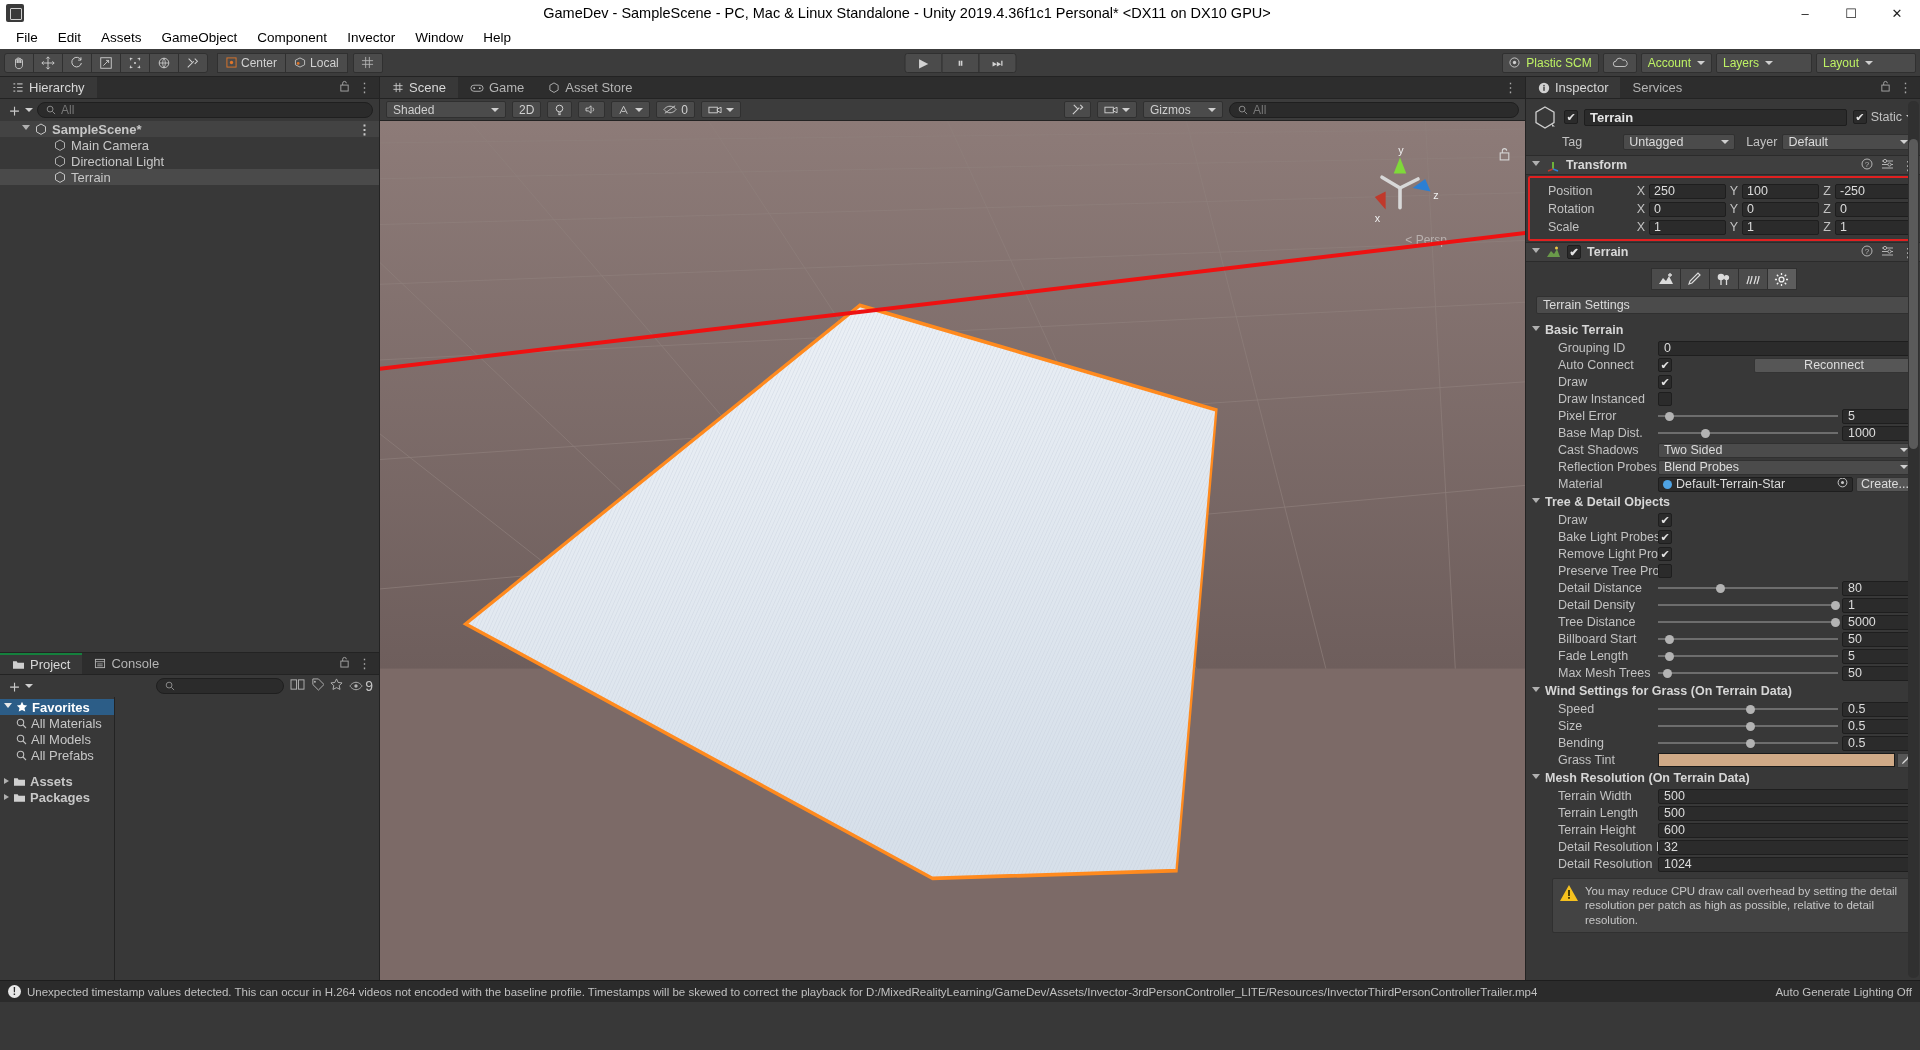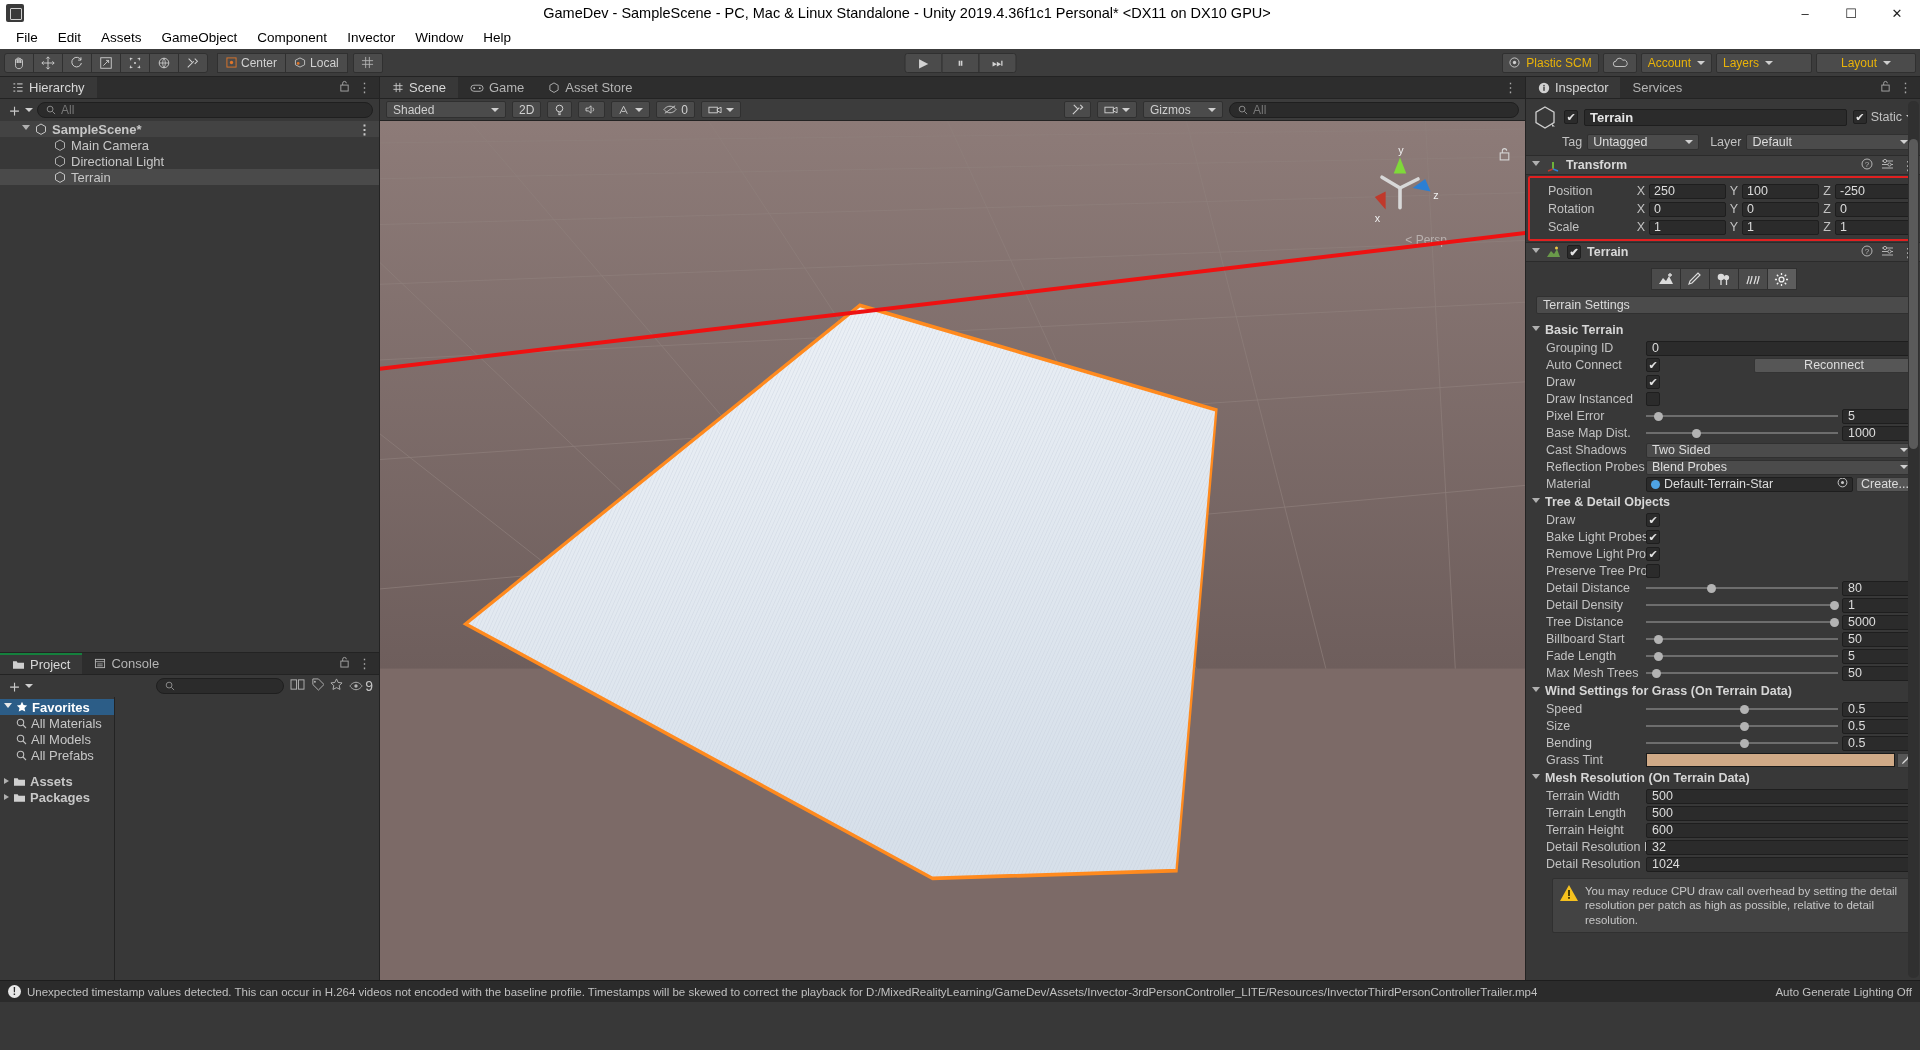--- a/index.html
+++ b/index.html
@@ -50,21 +50,21 @@
   .tgroup.first .tbtn:first-child{border-radius:3px 0 0 3px;}
   .tgroup.first .tbtn:last-child{border-radius:0 3px 3px 0;}
   .pivot {
     height:20px;background:#4b4b4b;border:1px solid #303030;color:#d2d2d2;
     display:flex;align-items:center;padding:0 8px;font-size:12px;gap:4px;margin-right:-1px;
   }
   .play-group{position:absolute;left:50%;transform:translateX(-50%);display:flex;}
   .play-group .tbtn{min-width:38px;}
   .tright{margin-left:auto;display:flex;align-items:center;gap:4px;}
   .drop {
-    height:20px;background:#4b4b4b;border:1px solid #303030;color:#eab308;
+    height:20px;background:#4b4b4b;border:1px solid #303030;color:#bef264;
     display:flex;align-items:center;padding:0 6px;font-size:12px;gap:6px;border-radius:2px;
   }
   .caret{width:0;height:0;border-left:4px solid transparent;border-right:4px solid transparent;border-top:4px solid #cfcfcf;}
   .cloudbtn{height:20px;width:34px;background:#4b4b4b;border:1px solid #303030;border-radius:2px;display:flex;align-items:center;justify-content:center;}
   
   #main { display:flex; height:903px; background:#232323;}
   
   .panel { background:#383838; display:flex; flex-direction:column; }
   .tabbar {
     height:22px; background:#2d2d2d; display:flex; align-items:stretch;
@@ -139,21 +139,21 @@
   .prow3 .label{width:88px;color:#c2c2c2;}
   .axis{display:flex;align-items:center;flex:1;gap:3px;}
   .axis .ax{color:#c2c2c2;width:10px;text-align:center;}
   .num{flex:1;height:15px;background:#2b2b2b;border:1px solid #1e1e1e;border-radius:2px;color:#dcdcdc;padding:0 4px;font-size:12.5px;display:flex;align-items:center;}
   .red-outline{border:2px solid #e02020;border-radius:2px;margin:1px 4px 1px 2px;padding:3px 2px 4px 0;}
   .toolrow{display:flex;justify-content:center;gap:0;padding:6px 0 4px 0;}
   .tl{width:30px;height:22px;background:#4b4b4b;border:1px solid #303030;display:flex;align-items:center;justify-content:center;margin-right:-1px;}
   .tl.sel{background:#5d5d5d;}
   .settings-title{margin:2px 8px 6px 10px;height:18px;background:#4b4b4b;border:1px solid #303030;border-radius:2px;display:flex;align-items:center;padding:0 6px;color:#dbdbdb;font-size:12.5px;}
   .sect{display:flex;align-items:center;gap:5px;padding:3px 0 2px 6px;font-weight:bold;font-size:12.5px;color:#d6d6d6;}
-  .frow{display:flex;align-items:center;height:16px;margin-top:1px;font-size:12.5px;padding-left:20px;}
+  .frow{display:flex;align-items:center;height:16px;margin-top:1px;font-size:12.5px;padding-left:32px;}
   .frow .fl{width:100px;color:#c2c2c2;white-space:nowrap;overflow:hidden;}
   .fval{flex:1;height:15px;background:#2b2b2b;border:1px solid #1e1e1e;border-radius:2px;color:#dcdcdc;padding:0 5px;display:flex;align-items:center;margin-right:6px;}
   .slider{flex:1;height:15px;position:relative;display:flex;align-items:center;margin-right:4px;}
   .slider .trk{width:100%;height:1.5px;background:#6d6d6d;}
   .slider .kb{position:absolute;width:9px;height:9px;border-radius:50%;background:#b3b3b3;}
   .snum{width:72px;height:15px;background:#2b2b2b;border:1px solid #1e1e1e;border-radius:2px;color:#dcdcdc;padding:0 5px;display:flex;align-items:center;margin-right:6px;}
   .btn{height:15px;background:#565656;border:1px solid #343434;border-radius:2px;display:flex;align-items:center;justify-content:center;color:#dcdcdc;font-size:12.5px;}
   .matrow{flex:1;display:flex;align-items:center;gap:3px;margin-right:6px;}
   .objfield{flex:1;height:15px;background:#2b2b2b;border:1px solid #1e1e1e;border-radius:2px;display:flex;align-items:center;gap:4px;padding:0 4px;color:#dcdcdc;overflow:hidden;white-space:nowrap;}
   .dot{width:9px;height:9px;border-radius:50%;background:#4fa3e3;flex:none;}
@@ -276,21 +276,21 @@
         </svg>
     </div>
     <div class="drop">
       <span>Account</span>
         <span class="caret"></span>
     </div>
     <div class="drop" style="width:96px;">
       <span>Layers</span>
         <span class="caret"></span>
     </div>
-    <div class="drop" style="width:100px;justify-content:center;">
+    <div class="drop" style="width:100px;">
       <span>Layout</span>
         <span class="caret"></span>
     </div>
   </div>
 </div>
 
 <div id="main">
 
   <div id="left">
 
@@ -672,21 +672,21 @@
         </div>
         <div class="staticwrap">
           <div class="chk on"></div>
           <span>Static</span>
           <span class="caret"></span>
         </div>
       </div>
 
       <div class="taglayer">
         <span class="lbl">Tag</span>
-        <div class="ddl" style="width:112px;">
+        <div class="ddl" style="width:112px;margin-left:36px;">
           <span>Untagged</span>
             <span class="caret"></span>
         </div>
         <span class="lbl" style="margin-left:6px;">Layer</span>
         <div class="ddl" style="flex:1;">
           <span>Default</span>
             <span class="caret"></span>
         </div>
       </div>
 

